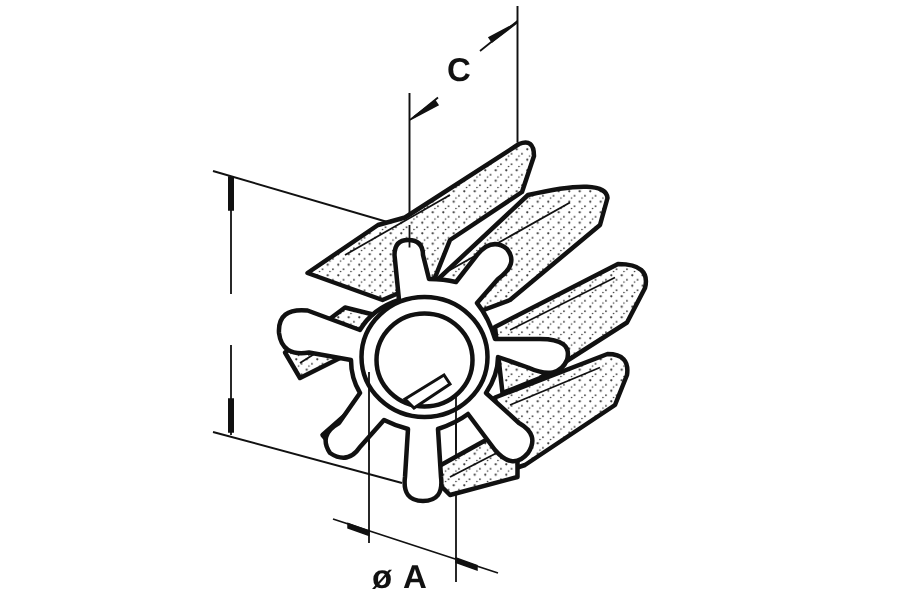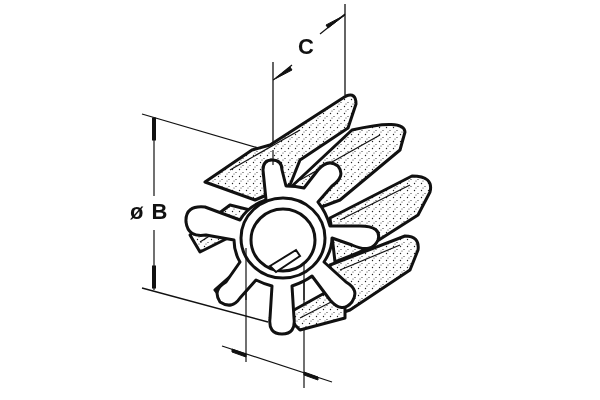--- a/index.html
+++ b/index.html
@@ -95,14 +95,14 @@
     </g>
 
     <g stroke="#111" stroke-width="1.2">
       <line x1="246" y1="248" x2="246" y2="300"></line>
       <line x1="304" y1="262" x2="304" y2="300"></line>
       <line x1="273" y1="150" x2="273" y2="165"></line>
     </g>
   </svg>
 
   <div id="label-c" class="dim-label">C</div>
-  <div id="label-b" class="dim-label">ø B</div>
+  <div id="label-a" class="dim-label">ø A</div>
 </div>
 
 </body></html>

